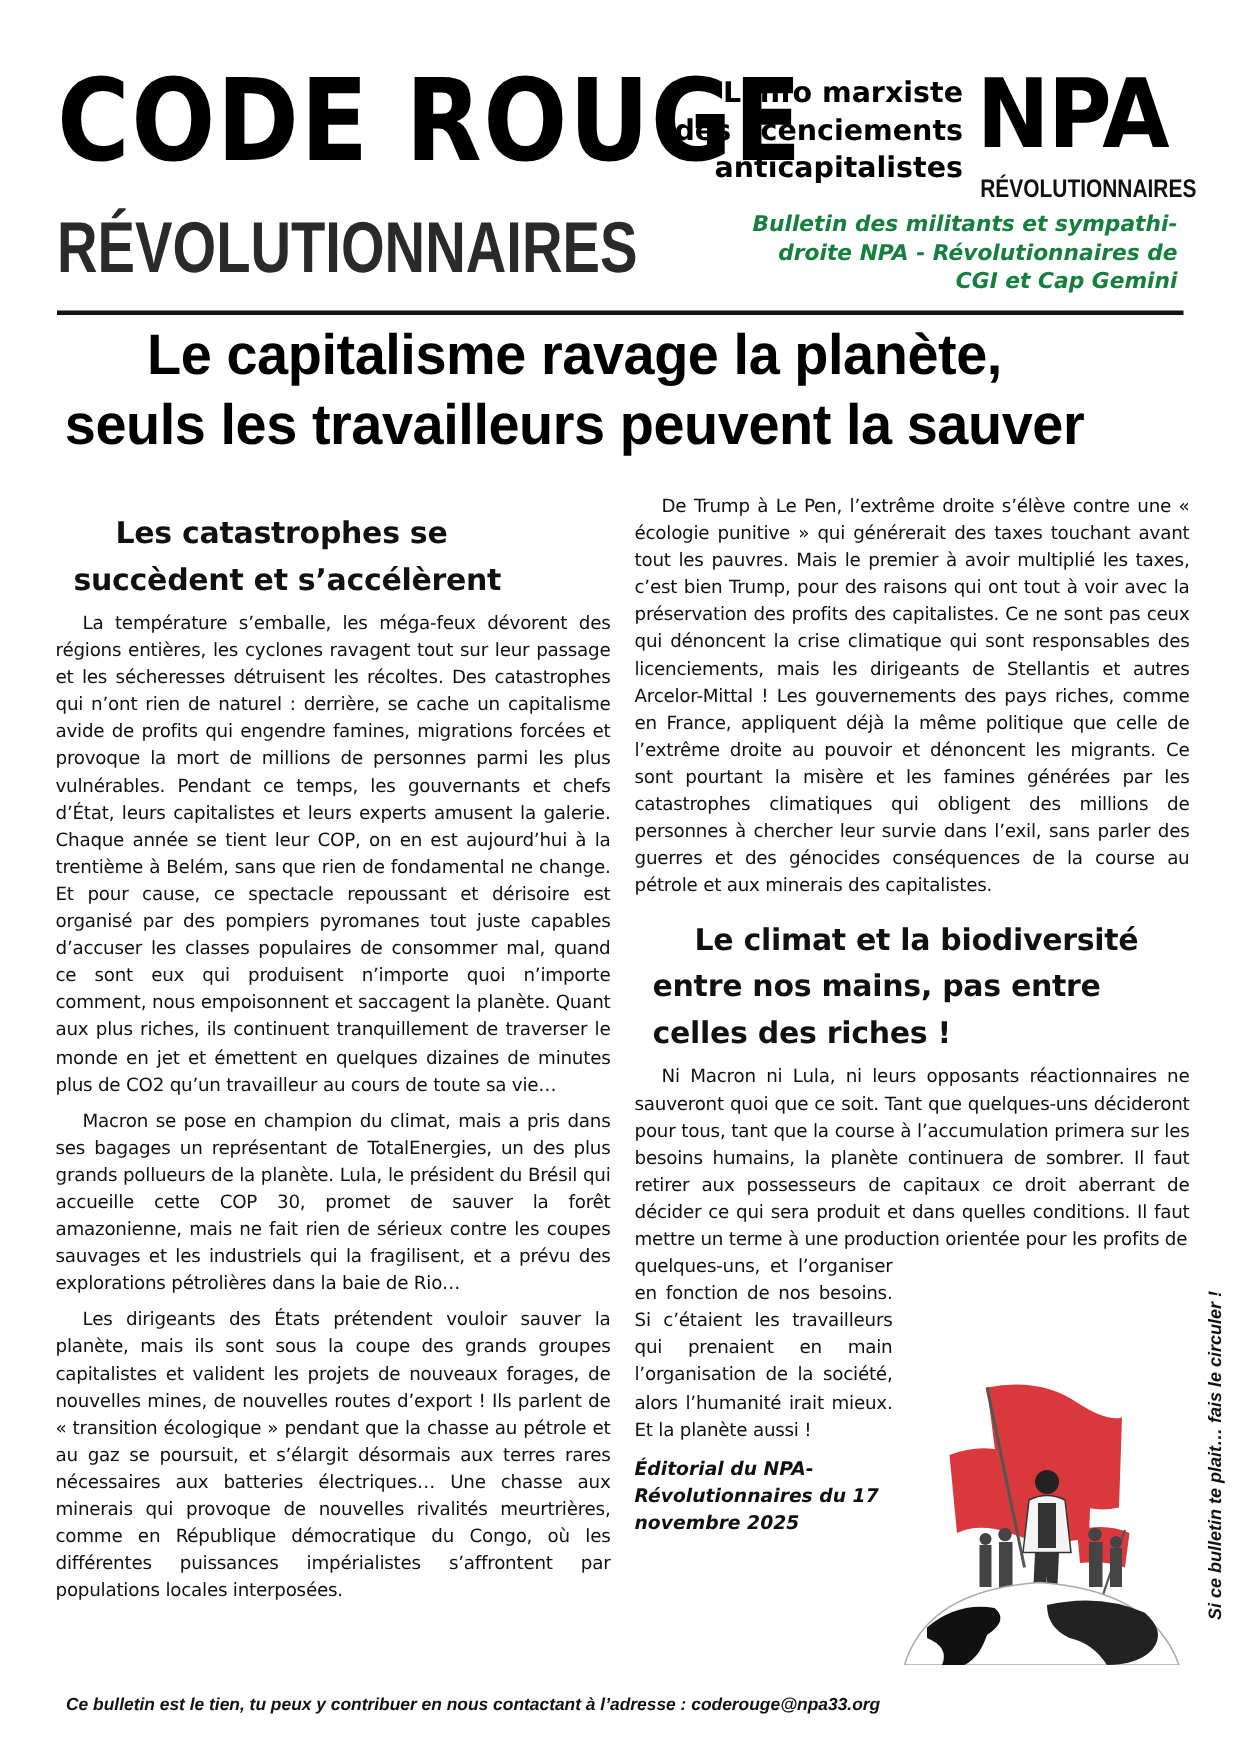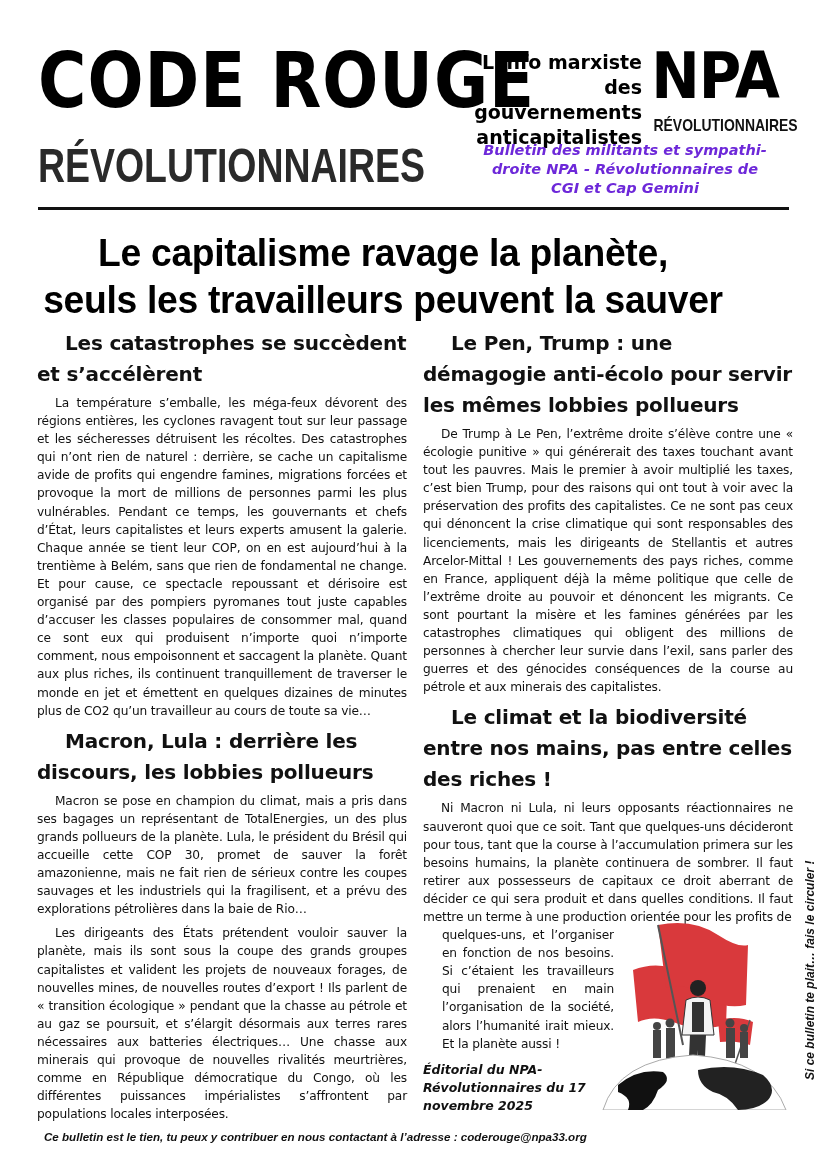--- a/index.html
+++ b/index.html
@@ -5,52 +5,52 @@
   html, body { margin:0; padding:0; background:#ffffff; }
   body { width:826px; height:1169px; position:relative; overflow:hidden; color:#111; font-family:"Liberation Sans", sans-serif; }
   .abs { position:absolute; }
 
   
   .code-rouge { left:38px; top:40px; width:380px; height:72px; font-family:"DejaVu Sans", sans-serif; font-weight:900; font-size:66px; line-height:72px; letter-spacing:1px; color:#000; transform:scaleY(1.15); transform-origin:top left; white-space:nowrap; }
   .revo-big { left:38px; top:140px; font-family:"Liberation Sans", sans-serif; font-weight:bold; font-size:48px; line-height:52px; color:#2a2a2a; white-space:nowrap; transform:scaleX(0.78); transform-origin:left top; letter-spacing:0px; }
   .tagline { left:432px; top:50px; width:210px; text-align:right; font-family:"DejaVu Sans", sans-serif; font-weight:bold; font-size:19px; line-height:25px; color:#000; }
   .npa { left:640px; top:40px; width:150px; text-align:center; font-family:"DejaVu Sans", sans-serif; font-weight:900; font-size:58px; line-height:66px; color:#000; letter-spacing:-1px; transform:scaleY(1.1); transform-origin:top center; }
   .npa-sub { left:640px; top:116px; width:150px; text-align:center; font-family:"Liberation Sans", sans-serif; font-weight:bold; font-size:17px; color:#111; transform:scaleX(0.82); transform-origin:center top; white-space:nowrap; }
-  .bulletin-desc { left:465px; top:141px; width:320px; text-align:center; font-family:"DejaVu Sans", sans-serif; font-weight:bold; font-style:italic; font-size:14.5px; line-height:19px; color:#6d28d9; }
+  .bulletin-desc { left:465px; top:141px; width:320px; text-align:right; font-family:"DejaVu Sans", sans-serif; font-weight:bold; font-style:italic; font-size:14.5px; line-height:19px; color:#15803d; }
   .rule { left:38px; top:207px; width:751px; height:3px; background:#111; }
 
   
-  .headline { left:0; top:230px; width:766px; text-align:center; font-family:"Liberation Sans", sans-serif; font-weight:bold; font-size:38px; line-height:47px; color:#000; letter-spacing:-0.3px; }
+  .headline { left:0; top:214px; width:766px; text-align:center; font-family:"Liberation Sans", sans-serif; font-weight:bold; font-size:38px; line-height:47px; color:#000; letter-spacing:-0.3px; }
   .headline div { transform:scaleX(0.98); }
 
   
   .col { top:328px; width:370px; font-family:"DejaVu Sans", sans-serif; }
   .col.left { left:37px; }
   .col.right { left:423px; }
-  h2 { margin:0; font-family:"DejaVu Sans", sans-serif; font-weight:bold; font-size:20px; line-height:31px; color:#111; text-indent:28px; letter-spacing:-0.2px; }
+  h2 { margin:12px; font-family:"DejaVu Sans", sans-serif; font-weight:bold; font-size:20px; line-height:31px; color:#111; text-indent:28px; letter-spacing:-0.2px; }
   p { margin:0 0 6px 0; font-size:12.2px; line-height:18.1px; text-align:justify; text-indent:18px; color:#111; letter-spacing:-0.15px; }
   .sec { margin-bottom:6px; }
   .sec h2 { margin-bottom:4px; }
 
   .last-sec { position:relative; }
-  .narrow { width:172px;margin-left:19px; }
+  .narrow { width:172px; }
   .signature { width:172px; text-align:left; font-style:italic; font-weight:bold; font-size:12.5px; line-height:18px; margin-top:8px; }
 
   .illustration { left:598px; top:910px; width:190px; height:200px; }
   .side-text { left:803px; top:1080px; transform:rotate(-90deg); transform-origin:left top; white-space:nowrap; font-family:"Liberation Sans", sans-serif; font-style:italic; font-weight:bold; font-size:12px; color:#111; }
   .footer { left:44px; top:1130px; width:740px; font-family:"Liberation Sans", sans-serif; font-style:italic; font-weight:bold; font-size:11.6px; color:#111; white-space:nowrap; }
 </style>
 </head>
 <body>
 
 <div class="abs code-rouge">CODE ROUGE</div>
 <div class="abs revo-big">RÉVOLUTIONNAIRES</div>
 <div class="abs tagline">
   <div>L'info marxiste</div>
-  <div>des gouvernements</div>
+  <div>des licenciements</div>
   <div>anticapitalistes</div>
 </div>
 <div class="abs npa">NPA</div>
 <div class="abs npa-sub">RÉVOLUTIONNAIRES</div>
 <div class="abs bulletin-desc">
   <div>Bulletin des militants et sympathi-</div>
   <div>droite NPA - Révolutionnaires de</div>
   <div>CGI et Cap Gemini</div>
 </div>
 <div class="abs rule"></div>
@@ -59,29 +59,27 @@
   <div>Le capitalisme ravage la planète,</div>
   <div>seuls les travailleurs peuvent la sauver</div>
 </div>
 
 <div class="abs col left">
   <div class="sec">
     <h2>Les catastrophes se succèdent et s’accélèrent</h2>
     <p>La température s’emballe, les méga-feux dévorent des régions entières, les cyclones ravagent tout sur leur passage et les sécheresses détruisent les récoltes. Des catastrophes qui n’ont rien de naturel : derrière, se cache un capitalisme avide de profits qui engendre famines, migrations forcées et provoque la mort de millions de personnes parmi les plus vulnérables. Pendant ce temps, les gouvernants et chefs d’État, leurs capitalistes et leurs experts amusent la galerie. Chaque année se tient leur COP, on en est aujourd’hui à la trentième à Belém, sans que rien de fondamental ne change. Et pour cause, ce spectacle repoussant et dérisoire est organisé par des pompiers pyromanes tout juste capables d’accuser les classes populaires de consommer mal, quand ce sont eux qui produisent n’importe quoi n’importe comment, nous empoisonnent et saccagent la planète. Quant aux plus riches, ils continuent tranquillement de traverser le monde en jet et émettent en quelques dizaines de minutes plus de CO2 qu’un travailleur au cours de toute sa vie…</p>
   </div>
   <div class="sec">
-    <h2>Macron, Lula : derrière les discours, les lobbies pollueurs</h2>
     <p>Macron se pose en champion du climat, mais a pris dans ses bagages un représentant de TotalEnergies, un des plus grands pollueurs de la planète. Lula, le président du Brésil qui accueille cette COP 30, promet de sauver la forêt amazonienne, mais ne fait rien de sérieux contre les coupes sauvages et les industriels qui la fragilisent, et a prévu des explorations pétrolières dans la baie de Rio…</p>
     <p>Les dirigeants des États prétendent vouloir sauver la planète, mais ils sont sous la coupe des grands groupes capitalistes et valident les projets de nouveaux forages, de nouvelles mines, de nouvelles routes d’export ! Ils parlent de « transition écologique » pendant que la chasse au pétrole et au gaz se poursuit, et s’élargit désormais aux terres rares nécessaires aux batteries électriques… Une chasse aux minerais qui provoque de nouvelles rivalités meurtrières, comme en République démocratique du Congo, où les différentes puissances impérialistes s’affrontent par populations locales interposées.</p>
   </div>
 </div>
 
 <div class="abs col right">
   <div class="sec">
-    <h2>Le Pen, Trump : une démagogie anti-écolo pour servir les mêmes lobbies pollueurs</h2>
     <p>De Trump à Le Pen, l’extrême droite s’élève contre une « écologie punitive » qui générerait des taxes touchant avant tout les pauvres. Mais le premier à avoir multiplié les taxes, c’est bien Trump, pour des raisons qui ont tout à voir avec la préservation des profits des capitalistes. Ce ne sont pas ceux qui dénoncent la crise climatique qui sont responsables des licenciements, mais les dirigeants de Stellantis et autres Arcelor-Mittal ! Les gouvernements des pays riches, comme en France, appliquent déjà la même politique que celle de l’extrême droite au pouvoir et dénoncent les migrants. Ce sont pourtant la misère et les famines générées par les catastrophes climatiques qui obligent des millions de personnes à chercher leur survie dans l’exil, sans parler des guerres et des génocides conséquences de la course au pétrole et aux minerais des capitalistes.</p>
   </div>
   <div class="sec last-sec">
     <h2>Le climat et la biodiversité entre nos mains, pas entre celles des riches !</h2>
     <p style="margin-bottom:0;">Ni Macron ni Lula, ni leurs opposants réactionnaires ne sauveront quoi que ce soit. Tant que quelques-uns décideront pour tous, tant que la course à l’accumulation primera sur les besoins humains, la planète continuera de sombrer. Il faut retirer aux possesseurs de capitaux ce droit aberrant de décider ce qui sera produit et dans quelles conditions. Il faut mettre un terme à une production orientée pour les profits de</p>
     <p class="narrow" style="text-indent:0;">quelques-uns, et l’organiser en fonction de nos besoins. Si c’étaient les travailleurs qui prenaient en main l’organisation de la société, alors l’humanité irait mieux. Et la planète aussi !</p>
     <div class="signature">Éditorial du NPA-Révolutionnaires du 17 novembre 2025</div>
   </div>
 </div>
 

